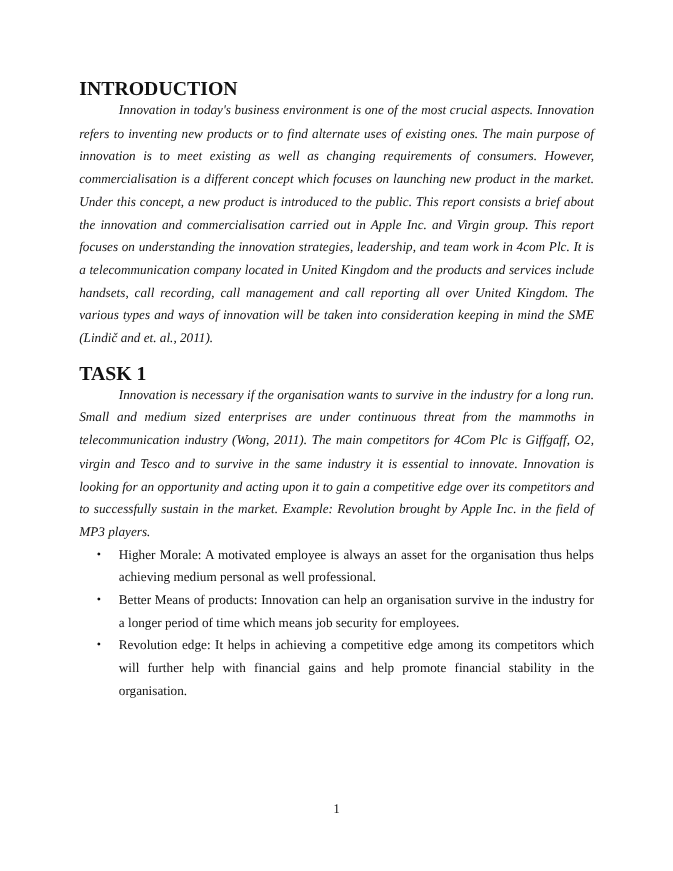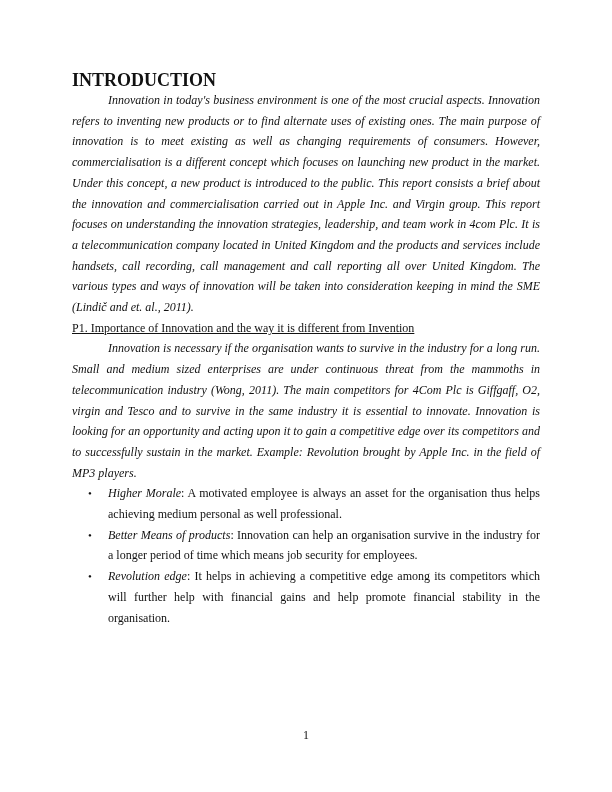--- a/index.html
+++ b/index.html
@@ -17,34 +17,34 @@
   .h1.task { margin-top: 11px; }
   .subhead { text-decoration: underline; line-height: 20.7px; margin: 0; }
   .bold-lead { font-weight: bold; line-height: 20.7px; margin: 0; padding-left: 36px; }
   ul.benefits { list-style: none; margin: 0; padding: 0; }
   ul.benefits li {
     position: relative; padding-left: 36px; line-height: 20.7px; text-align: justify;
   }
   ul.benefits li .bullet {
     position: absolute; left: 16px; top: 0; font-size: 11px;
   }
-  .term { font-style: italic; }
+  .term { }
   .page-number {
     position: absolute; left: 0; width: 612px; top: 728px; text-align: center;
     font-family: "Liberation Serif", "DejaVu Serif", serif; font-size: 12px; color: #111;
   }
 </style>
 </head>
 <body>
 
 <div class="page">
   <h1 class="h1">INTRODUCTION</h1>
   <p class="p indent">Innovation in today's business environment is one of the most crucial aspects. Innovation refers to inventing new products or to find alternate uses of existing ones. The main purpose of innovation is to meet existing as well as changing requirements of consumers. However, commercialisation is a different concept which focuses on launching new product in the market. Under this concept, a new product is introduced to the public. This report consists a brief about the innovation and commercialisation carried out in Apple Inc. and Virgin group. This report focuses on understanding the innovation strategies, leadership, and team work in 4com Plc. It is a telecommunication company located in United Kingdom and the products and services include handsets, call recording, call management and call reporting all over United Kingdom. The various types and ways of innovation will be taken into consideration keeping in mind the SME (Lindič and et. al., 2011).</p>
 
-  <p class="subhead">P1. Importance of Innovation and the way it is different from Invention </p>
+  <h1 class="h1 task">TASK 1</h1>
   <p class="p indent">Innovation is necessary if the organisation wants to survive in the industry for a long run. Small and medium sized enterprises are under continuous threat from the mammoths in telecommunication industry (Wong, 2011). The main competitors for 4Com Plc is Giffgaff, O2, virgin and Tesco and to survive in the same industry it is essential to innovate. Innovation is looking for an opportunity and acting upon it to gain a competitive edge over its competitors and to successfully sustain in the market. Example: Revolution brought by Apple Inc. in the field of MP3 players.</p>
 
   <ul class="benefits">
     <li>
       <span class="bullet">•</span>
       <span class="term">Higher Morale</span><span>: A motivated employee is always an asset for the organisation thus helps achieving medium personal as well professional.</span>
     </li>
     <li>
       <span class="bullet">•</span>
       <span class="term">Better Means of products</span><span>: Innovation can help an organisation survive in the industry for a longer period of time which means job security for employees.</span>

